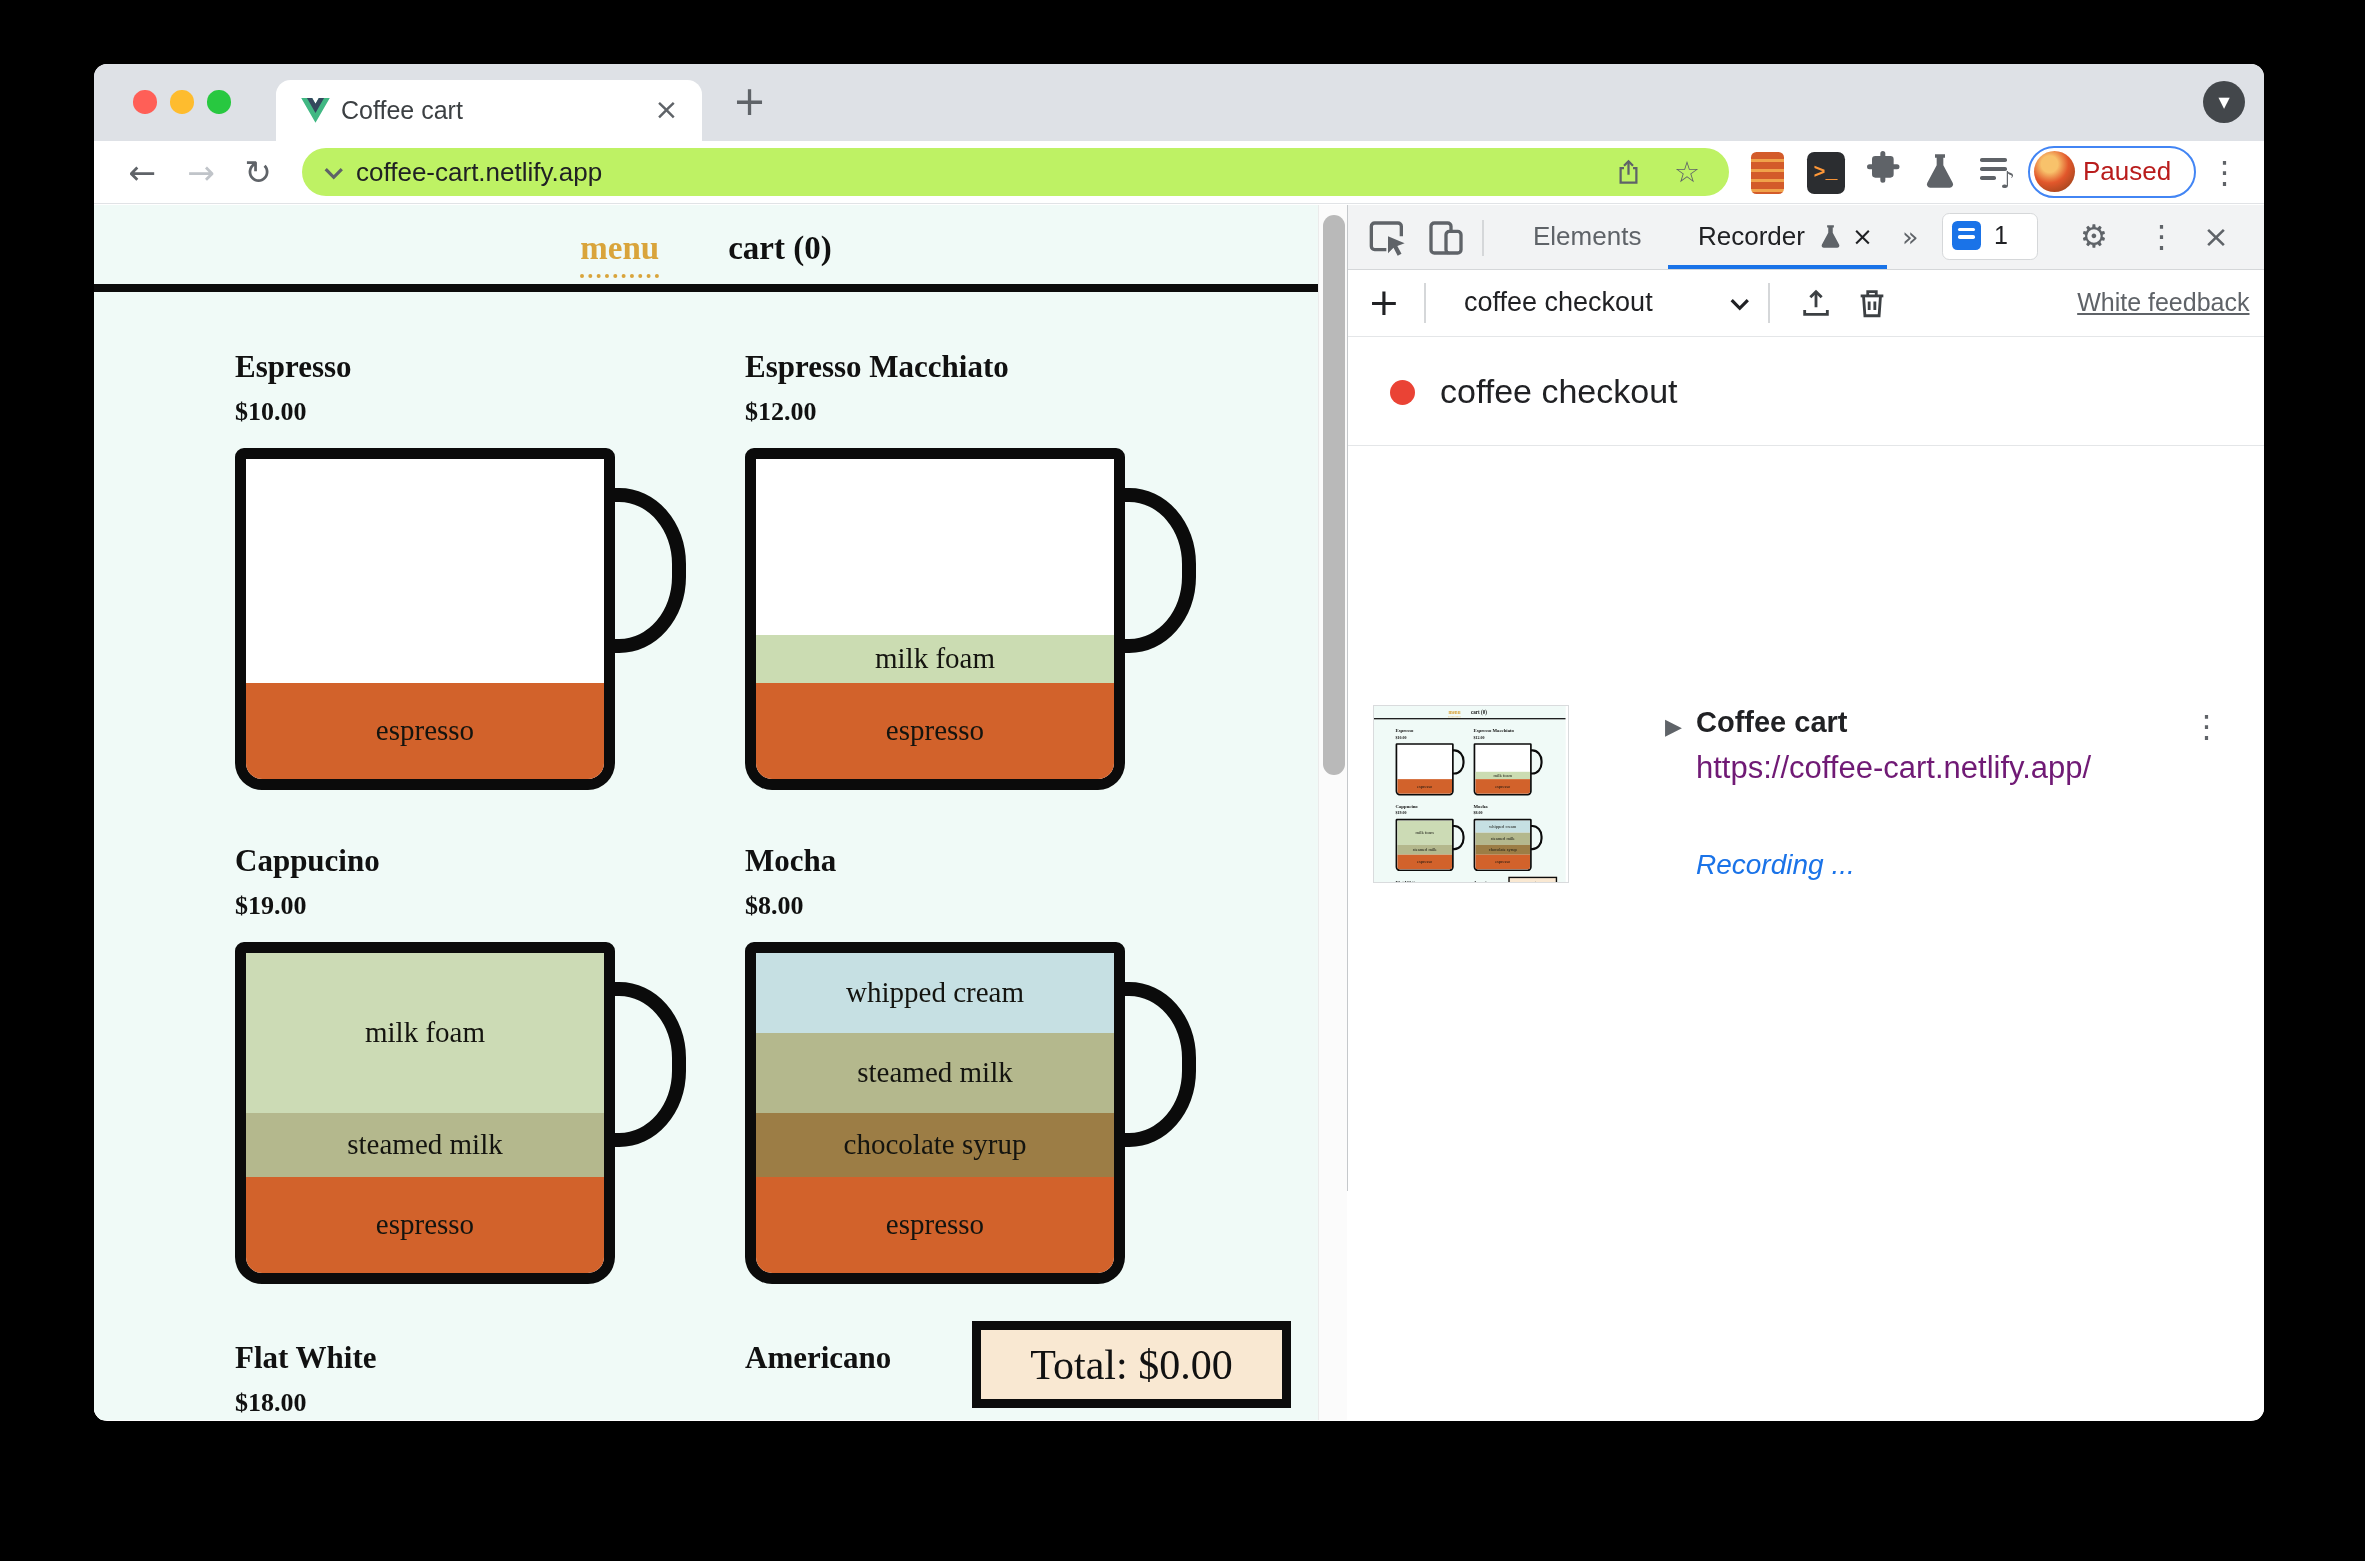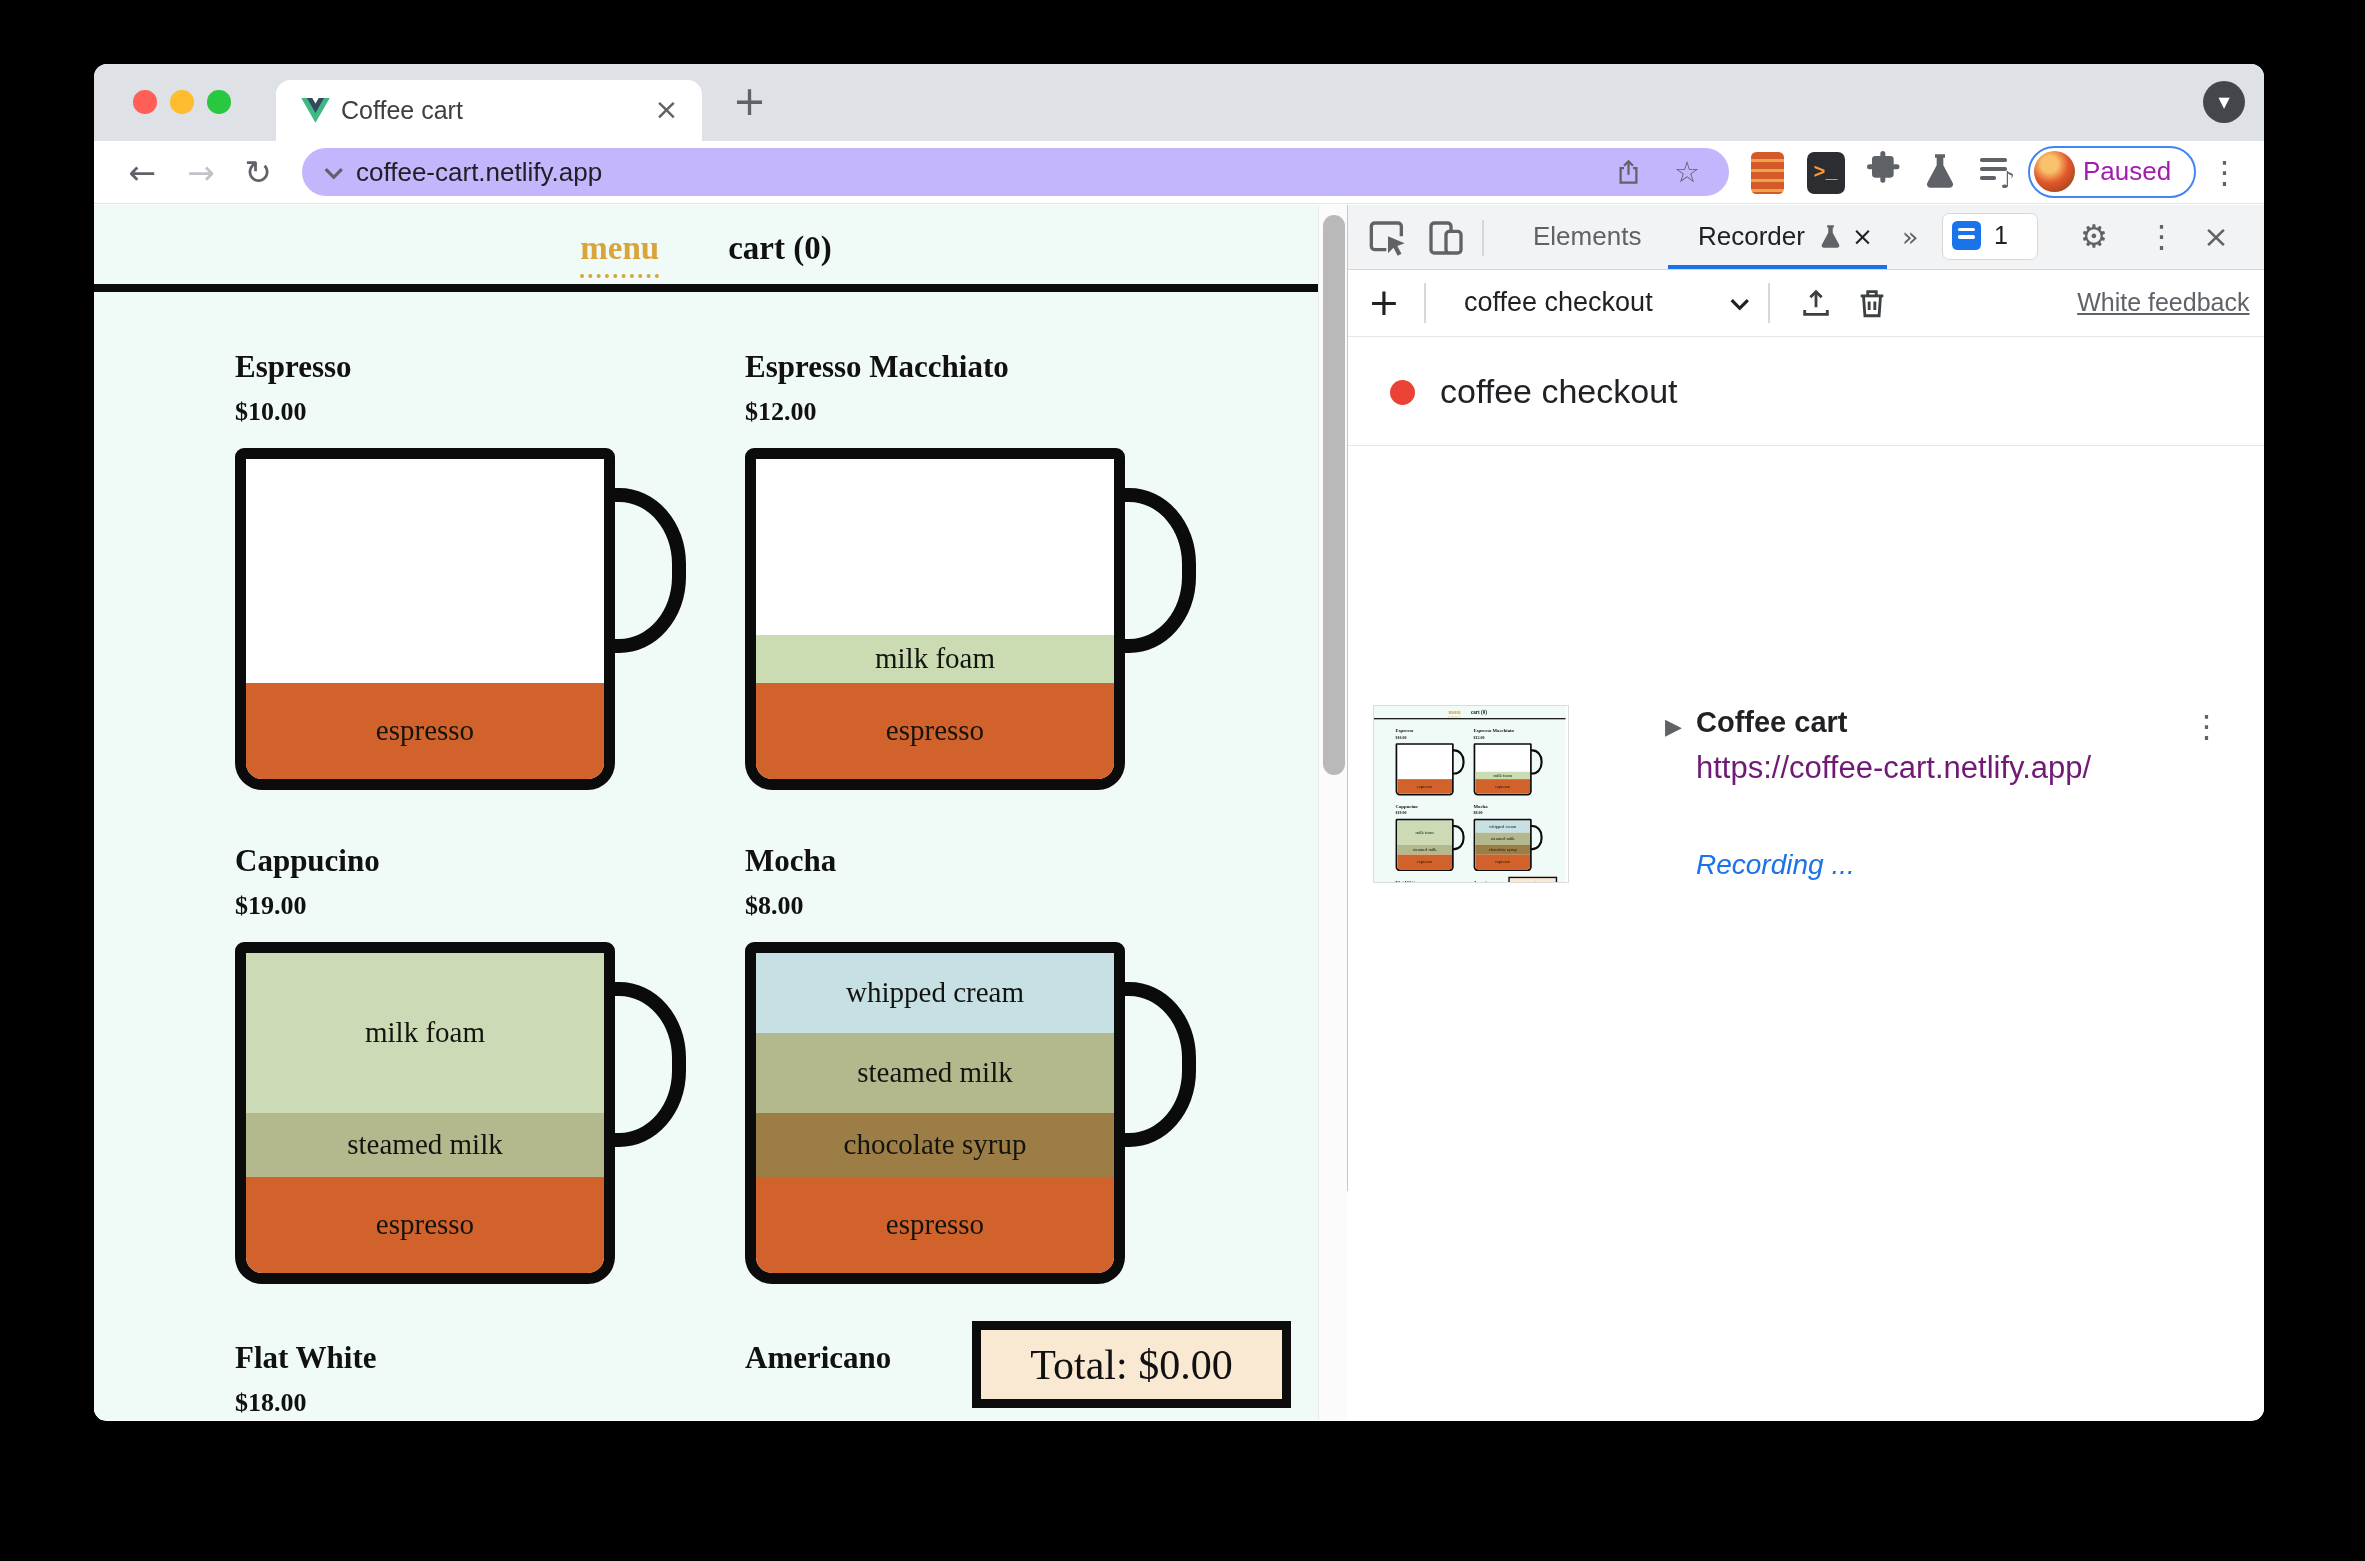--- a/index.html
+++ b/index.html
@@ -15,27 +15,27 @@
   .tlight{width:23.5px;height:23.5px;border-radius:50%;top:26px;}
   .tab{left:182px;top:16.3px;width:426px;height:61px;background:#fff;border-radius:14.5px 14.5px 0 0;}
   .tab-title{left:65px;top:0;height:61px;line-height:61px;font-size:25px;color:#3c4043;}
   .tab-close{right:23.5px;top:0;height:61px;line-height:58px;font-size:29px;color:#5f6368;}
   .newtab{left:630px;top:12.7px;width:51px;height:51px;line-height:49px;text-align:center;font-size:40px;color:#5f6368;}
   .tabsearch{left:2109px;top:17px;width:42px;height:42px;border-radius:50%;background:#43474b;color:#fff;text-align:center;line-height:42px;font-size:14.5px;}
 
   
   .toolbar{left:0;top:77px;width:100%;height:62px;background:#fff;border-bottom:1.8px solid #e1e3e6;}
   .navbtn{top:12.7px;width:40px;height:40px;text-align:center;line-height:38px;font-size:33px;color:#5f6368;}
-  .omnibox{left:208px;top:7.2px;width:1427px;height:48px;border-radius:24.5px;background:#c4b5fd;}
+  .omnibox{left:208px;top:7.2px;width:1427px;height:48px;border-radius:24.5px;background:#bef264;}
   .omni-chevron{left:20px;top:18px;}
   .omni-url{left:54px;top:0;height:48px;line-height:48px;font-size:26px;color:#202124;}
   .ext{top:10px;width:43px;height:43px;}
   .profilepill{left:1934px;top:5.4px;width:168px;height:52px;border:2.7px solid #4285f4;border-radius:27px;background:#fff;box-sizing:border-box;}
   .avatar{left:3.6px;top:2.7px;width:41px;height:41px;border-radius:50%;background:radial-gradient(circle at 38% 32%,#f8c26b 0 22%,#e2572b 50%,#8c3f17 95%);}
-  .paused{left:53px;top:0;height:46px;line-height:46px;font-size:26px;color:#a21caf;}
+  .paused{left:53px;top:0;height:46px;line-height:46px;font-size:26px;color:#b91c1c;}
   .kebab{color:#5f6368;font-size:31px;line-height:40px;text-align:center;}
 
   
   .content{left:0;top:141px;width:100%;height:1215px;background:#fff;}
 
   
   .page{left:0;top:0;width:1253px;height:1215px;background:#f0faf7;overflow:hidden;}
   .appnav{left:0;top:25px;width:1224px;text-align:center;}
   .appnav .inner{display:inline-flex;gap:69px;align-items:baseline;}
   .navlink{font-family:"Liberation Serif","DejaVu Serif",serif;font-weight:bold;font-size:33px;}

